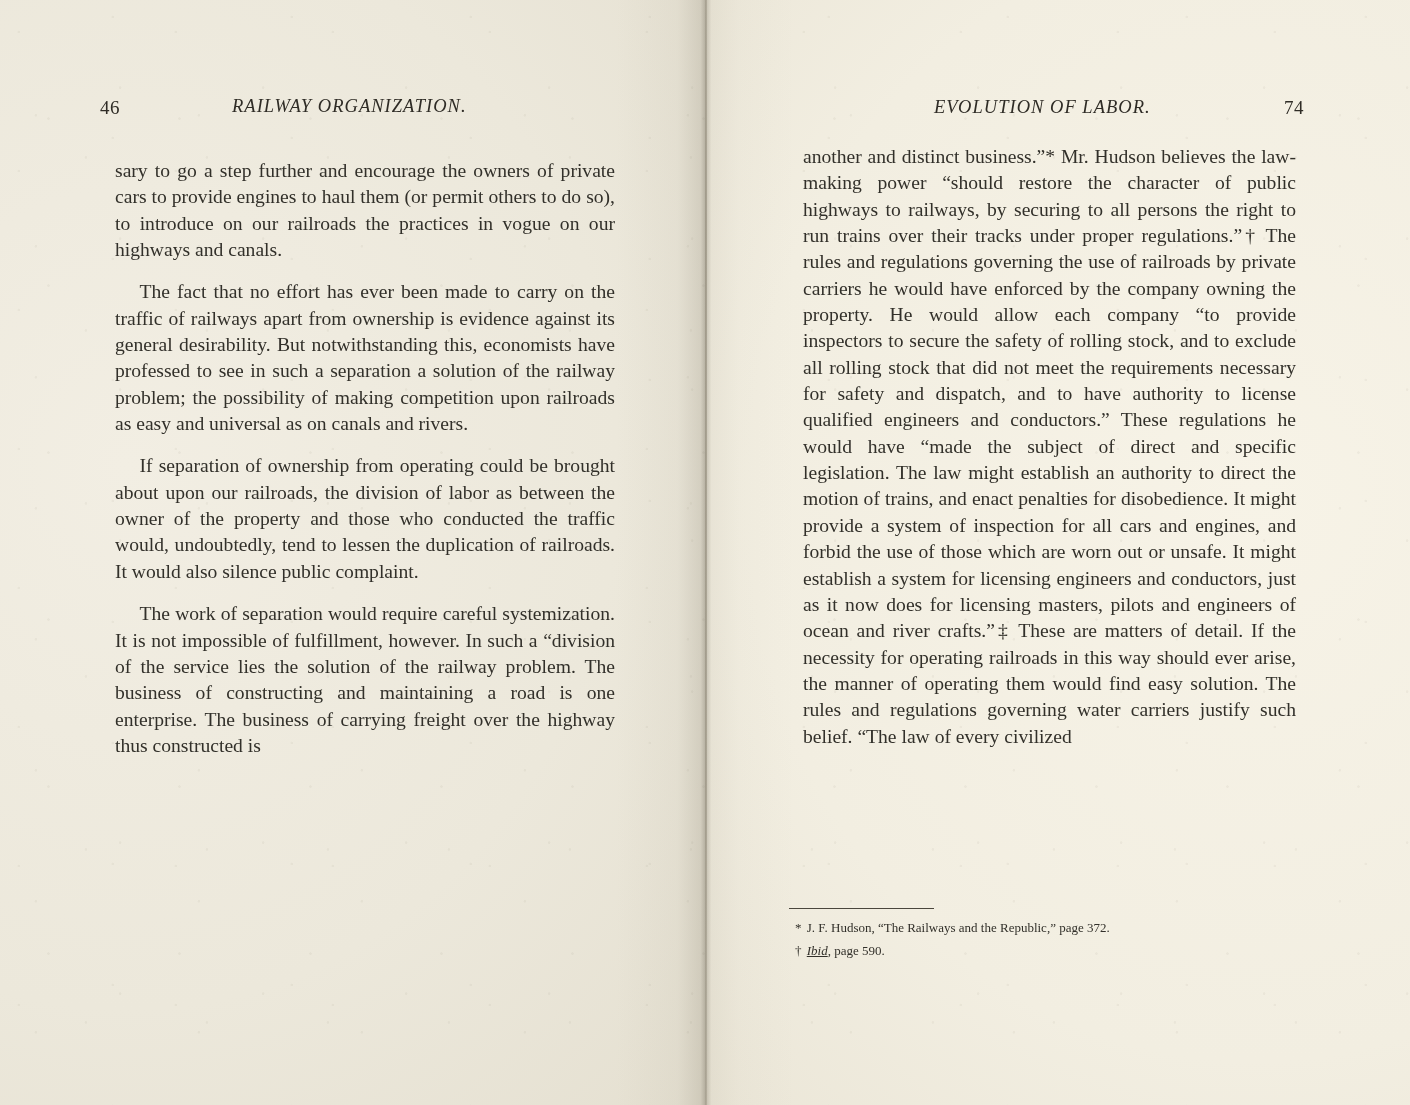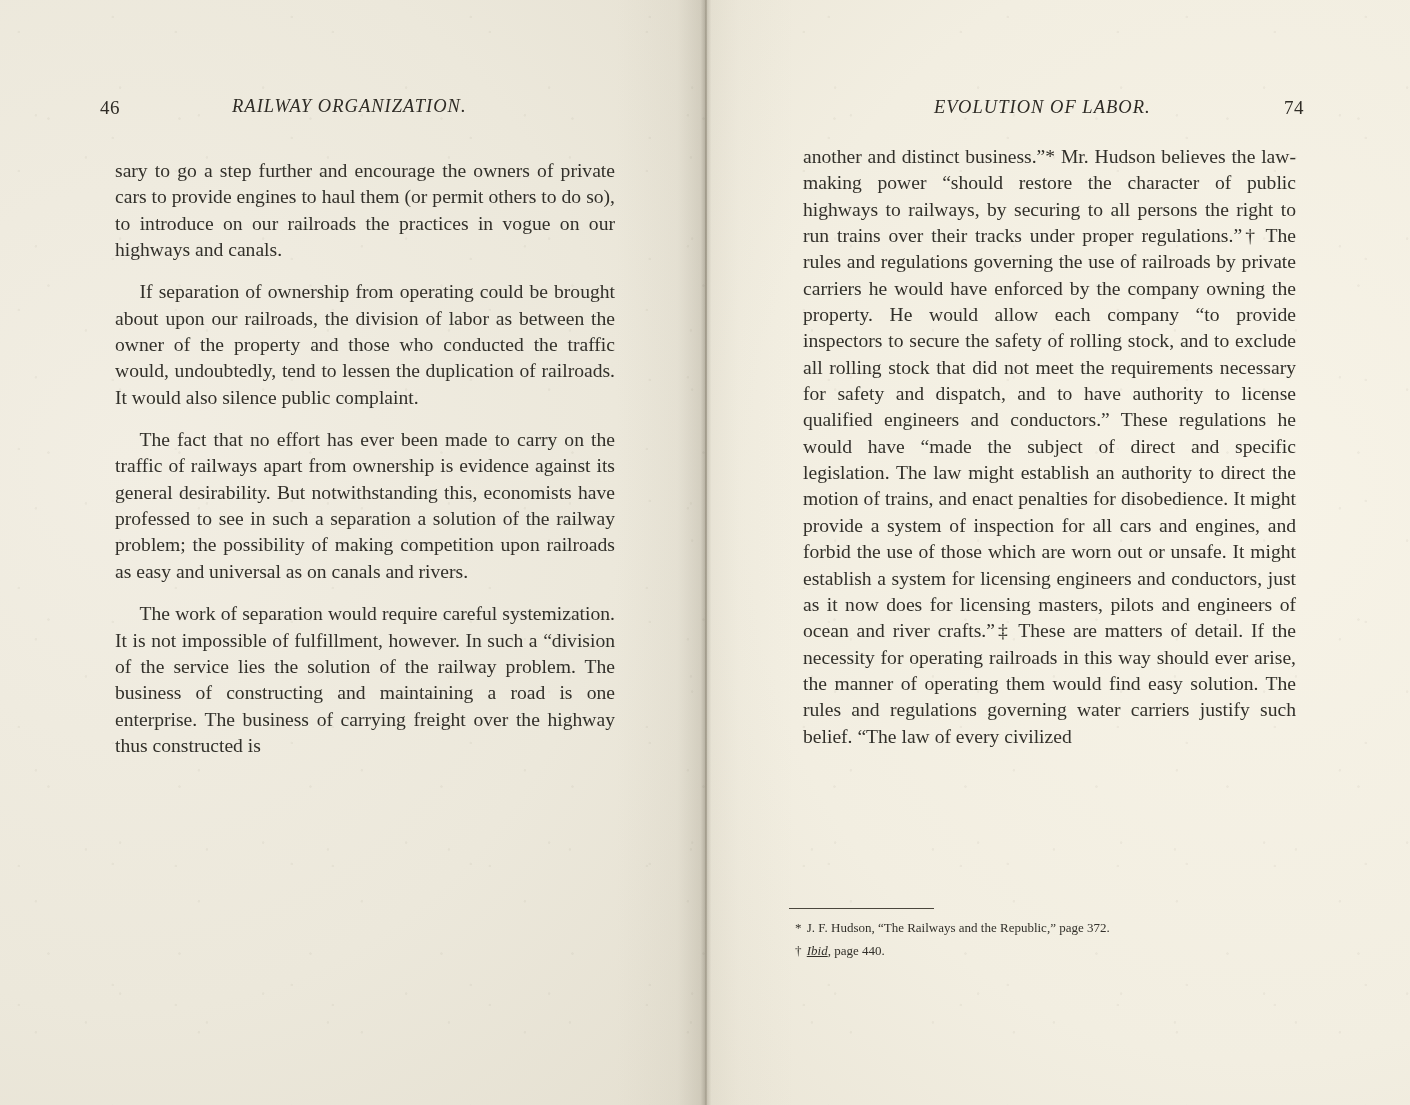--- a/index.html
+++ b/index.html
@@ -187,35 +187,35 @@
   <div class="folio" id="folio-left">46</div>
 
   <div class="runhead runhead-title" id="head-left">RAILWAY ORGANIZATION.</div>
 
   <div class="runhead runhead-title" id="head-right">EVOLUTION OF LABOR.</div>
 
   <div class="folio" id="folio-right">74</div>
 
   <div class="col" id="col-left">
     <p class="first">sary to go a step further and encourage the owners of private cars to provide engines to haul them (or permit others to do so), to introduce on our railroads the practices in vogue on our highways and canals.</p>
+    <p>The fact that no effort has ever been made to carry on the traffic of railways apart from ownership is evidence against its general desirability. But notwithstanding this, economists have professed to see in such a separation a solution of the railway problem; the possibility of making competition upon railroads as easy and universal as on canals and rivers.</p>
     <p>If separation of ownership from operating could be brought about upon our railroads, the division of labor as between the owner of the property and those who conducted the traffic would, undoubtedly, tend to lessen the duplication of railroads. It would also silence public complaint.</p>
-    <p>The fact that no effort has ever been made to carry on the traffic of railways apart from ownership is evidence against its general desirability. But notwithstanding this, economists have professed to see in such a separation a solution of the railway problem; the possibility of making competition upon railroads as easy and universal as on canals and rivers.</p>
     <p>The work of separation would require careful systemization. It is not impossible of fulfillment, however. In such a “division of the service lies the solution of the railway problem. The business of constructing and maintaining a road is one enterprise. The business of carrying freight over the highway thus constructed is</p>
   </div>
 
   <div class="col" id="col-right">
     <p class="first">another and distinct business.”*  Mr. Hudson believes the law-making power “should restore the character of public highways to railways, by securing to all persons the right to run trains over their tracks under proper regulations.”† The rules and regulations governing the use of railroads by private carriers he would have enforced by the company owning the property. He would allow each company “to provide inspectors to secure the safety of rolling stock, and to exclude all rolling stock that did not meet the requirements necessary for safety and dispatch, and to have authority to license qualified engineers and conductors.”  These regulations he would have “made the subject of direct and specific legislation. The law might establish an authority to direct the motion of trains, and enact penalties for disobedience. It might provide a system of inspection for all cars and engines, and forbid the use of those which are worn out or unsafe. It might establish a system for licensing engineers and conductors, just as it now does for licensing masters, pilots and engineers of ocean and river crafts.”‡  These are matters of detail. If the necessity for operating railroads in this way should ever arise, the manner of operating them would find easy solution. The rules and regulations governing water carriers justify such belief. “The law of every civilized</p>
   </div>
 
   <div id="footnotes">
     <div class="rule"></div>
 
     <div class="note">
       <span class="mk">*</span><span> J. F. Hudson, “The Railways and the Republic,” page 372.</span>
     </div>
 
     <div class="note">
-      <span class="mk">†</span><span> </span><i>Ibid</i><span>, page 440.</span>
+      <span class="mk">†</span><span> </span><i>Ibid</i><span>, page 590.</span>
     </div>
 
   </div>
 
 </div>
 
 </body></html>

